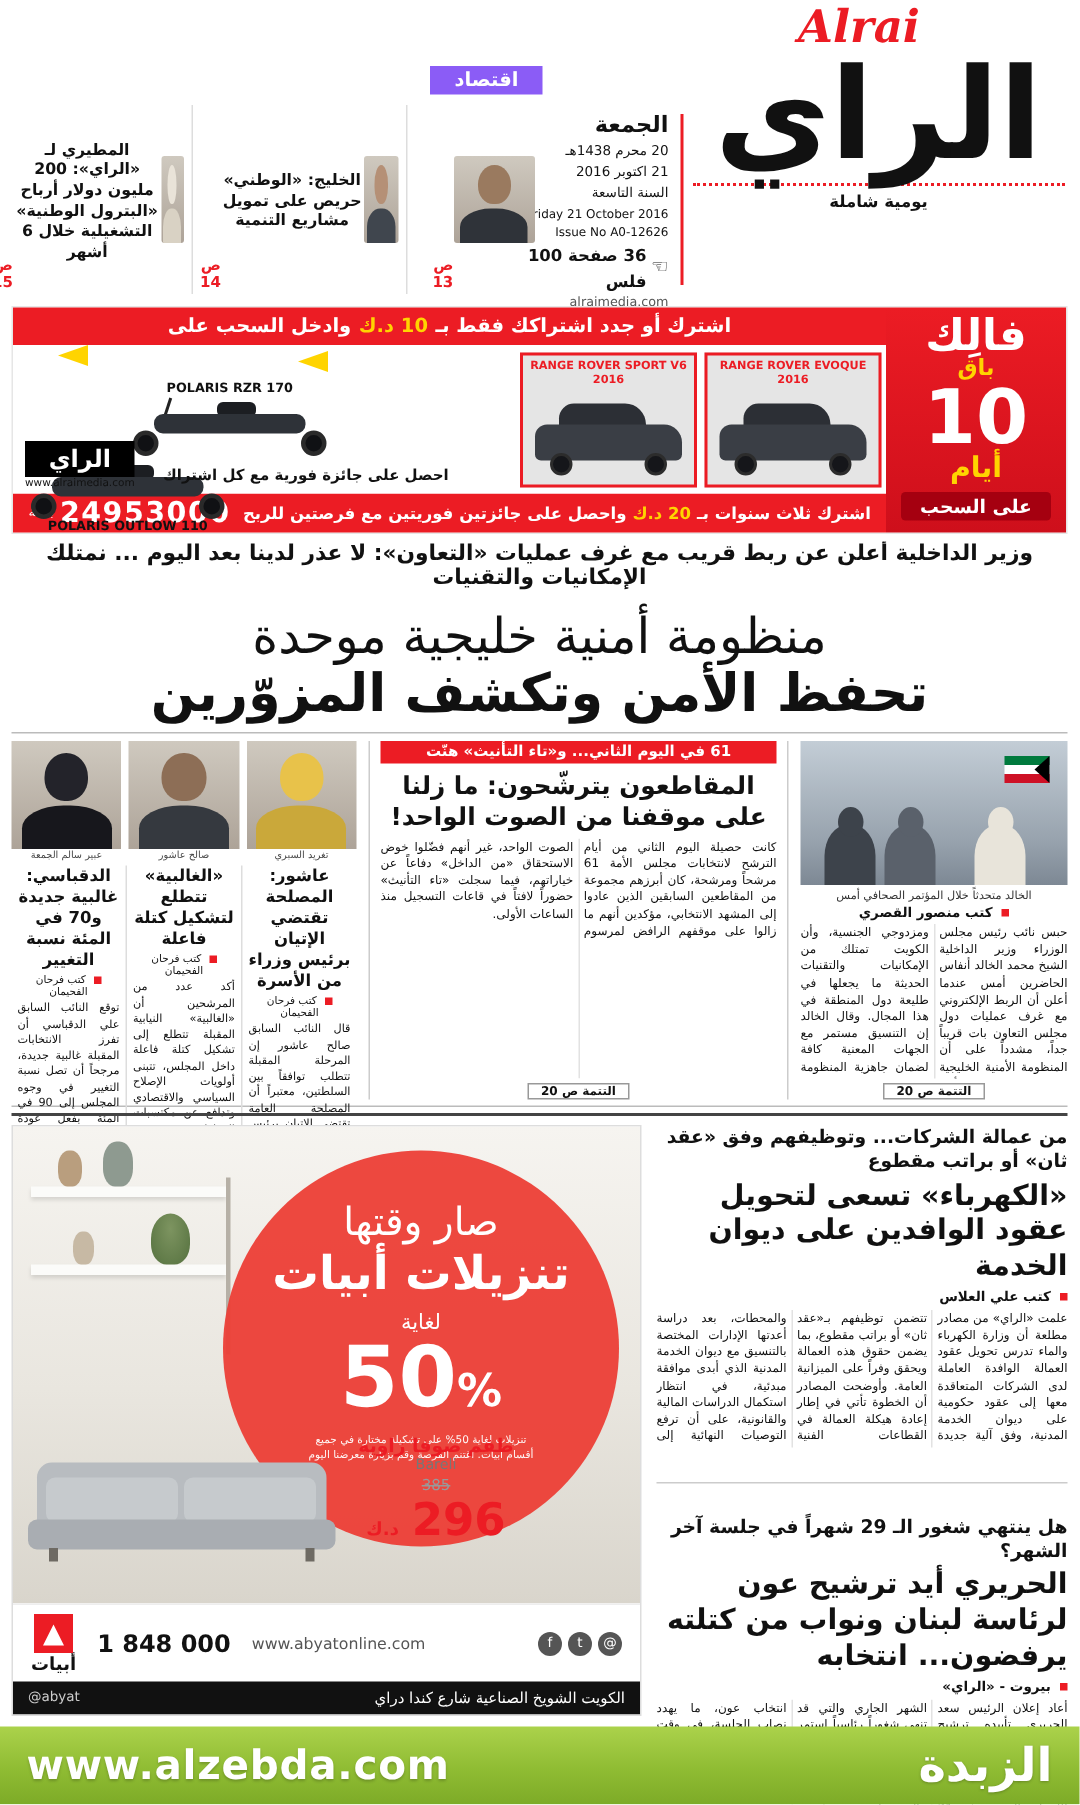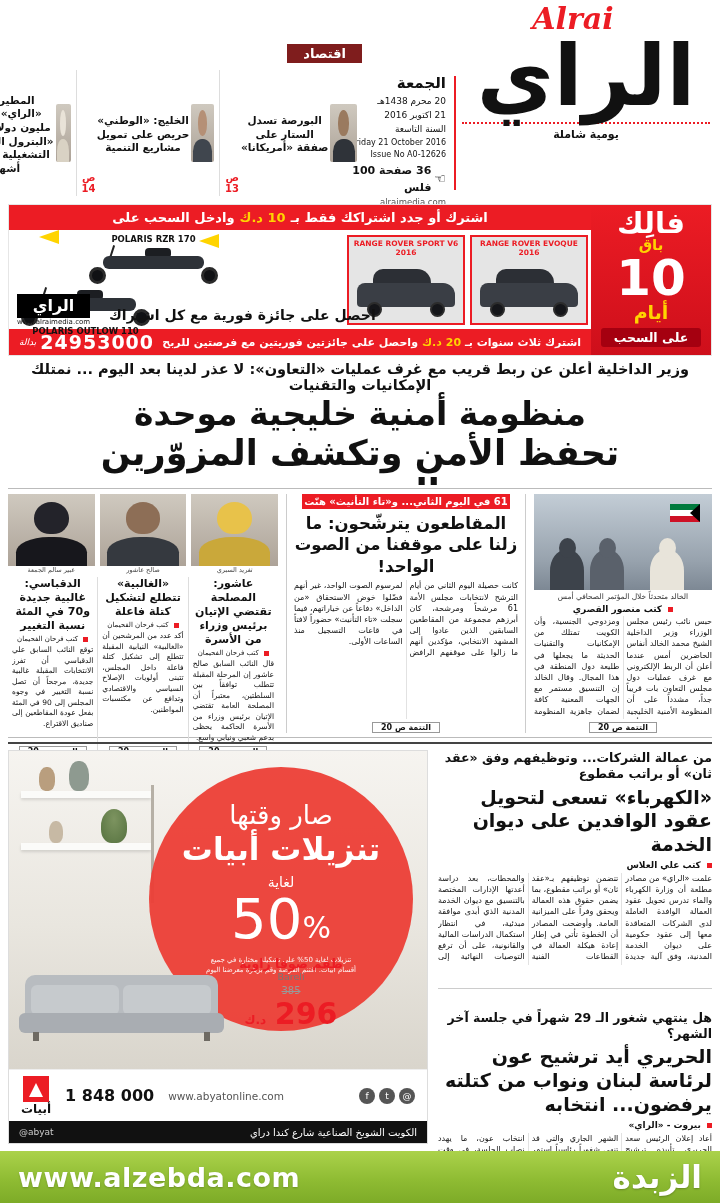--- a/index.html
+++ b/index.html
@@ -25,21 +25,21 @@
 
   
   .photo { position:relative; overflow:hidden; background:linear-gradient(180deg,#cfc9bf,#ada398); }
   .photo::before { content:""; position:absolute; top:11%; left:30%; width:40%; height:45%;
                    background:var(--head,#a58868); border-radius:50% 50% 46% 46%; }
   .photo::after { content:""; position:absolute; bottom:-6%; left:9%; width:82%; height:46%;
                   background:var(--torso,#3a3d44); border-radius:46% 46% 0 0; }
 
   
   .economy { position:absolute; top:44px; left:8px; width:354px; height:152px; }
-  .eco-label { position:absolute; top:0; right:0; background:#7f1d1d; color:#fff; font-size:13px;
+  .eco-label { position:absolute; top:0; right:0; background:#8b5cf6; color:#fff; font-size:13px;
                font-weight:bold; padding:2px 16px; }
   .eco-cards { position:absolute; top:26px; left:0; right:0; bottom:0; display:flex; }
   .eco-card { flex:1; padding:2px 5px; display:flex; flex-direction:row; align-items:center;justify-content:center; }
   .eco-card + .eco-card { border-right:1px solid #ddd; }
   .eco-photo { width:66px; height:58px; border-radius:2px; }
   .eco-headline { font-size:10.5px; font-weight:bold; text-align:center; line-height:1.3; margin-top:3px; }
   .eco-page { color:#ec1c24; font-weight:bold; font-size:10px; margin-top:auto; }
 
   
   .sub-ad { position:absolute; top:204px; left:8px; width:704px; height:152px; display:flex;
@@ -58,68 +58,68 @@
   .yellow { color:#ffd400; }
   .ad-body { flex:1; position:relative; background:#fff; }
   .car-card { position:absolute; top:5px; width:118px; height:90px; border:2px solid #ec1c24; background:#e5e5e5; }
   .car-card.c1 { right:126px; } .car-card.c2 { right:3px; }
   .car-label { color:#ec1c24; font-size:7.5px; font-weight:bold; text-align:center; direction:ltr; padding-top:2px; }
   .car-sil { position:absolute; left:8px; right:8px; bottom:6px; height:48px; }
   .car-roof { position:absolute; top:0; left:16%; right:24%; height:20px; background:#2c2f35; border-radius:10px 14px 0 0; }
   .car-bd { position:absolute; top:14px; left:0; right:0; height:24px; background:#3a3e45; border-radius:8px 12px 4px 4px; }
   .wheel { position:absolute; bottom:0; width:15px; height:15px; border-radius:50%; background:#15161a; border:2px solid #2c2c2c; }
   .wheel.wf { left:10%; } .wheel.wr { right:10%; }
-  .atv { position:absolute; width:145px; }
+  .atv { position:absolute; width:145px;margin-top:20px; }
   .atv.a1 { left:72px; top:4px; } .atv.a2 { left:4px; top:56px; }
   .atv-label { font-size:8.5px; font-weight:bold; direction:ltr; text-align:center; }
   .atv-sil { position:relative; height:40px; }
   .atv-bd { position:absolute; top:12px; left:22px; right:22px; height:13px; background:#2e3238; border-radius:6px; }
   .atv-seat { position:absolute; top:4px; left:44%; width:26px; height:10px; background:#1c1e22; border-radius:4px; }
   .atv-handle { position:absolute; top:1px; left:30px; width:2px; height:14px; background:#222; transform:rotate(18deg); }
   .atv-wheel { position:absolute; bottom:0; width:17px; height:17px; border-radius:50%; background:#101114; border:3px solid #2a2a2a; }
   .atv-wheel.l { left:8px; } .atv-wheel.r { right:8px; }
   .pennant { position:absolute; width:0; height:0; border-top:7px solid transparent; border-bottom:7px solid transparent;
              border-right:20px solid #ffd400; }
   .pn1 { left:190px; top:4px; } .pn2 { left:30px; top:0; }
-  .atv-note { position:absolute; left:100px; bottom:6px; font-size:14px; font-weight:bold; }
+  .atv-note { position:absolute; left:100px; bottom:6px; font-size:10px; font-weight:bold; }
   .ad-logo { position:absolute; left:8px; bottom:3px; text-align:center; }
   .ad-logo-box { background:#000; color:#fff; font-size:16px; font-weight:bold; padding:3px 12px; line-height:1.1; }
   .ad-logo-site { display:block; font-size:7px; color:#111; direction:ltr; }
   .ad-bottom { height:26px; background:#ec1c24; color:#fff; display:flex; align-items:center;
                justify-content:space-between; padding:0 10px; }
   .ad-bottom-text { font-size:11px; font-weight:bold; display:flex; gap:4px; }
   .phone-wrap { display:flex; align-items:center; gap:4px; direction:ltr; }
   .phone { font-size:19px; font-weight:bold; letter-spacing:1px; }
   .phone-label { font-size:9px;font-style:italic; }
 
   
   .lead { position:absolute; top:361px; left:8px; right:8px; height:124px; text-align:center; overflow:hidden; }
   .lead-kicker { font-size:14.5px; font-weight:bold; }
-  .lead-h1 { font-size:33px; font-weight:bold; line-height:1.18; margin-top:2px; }
+  .lead-h1 { font-size:33px; font-weight:normal; line-height:1.18; margin-top:12px; }
   .lead-h2 { font-size:35px; font-weight:bold; line-height:1.12; }
 
   
   .election { position:absolute; top:488px; left:8px; right:8px; height:250px; border-top:1px solid #bbb;
               border-bottom:1px solid #bbb; padding:5px 0 4px; display:flex; gap:8px; }
   .el-photo-col { width:178px; display:flex; flex-direction:column; }
   .photo-big { position:relative; height:96px; background:linear-gradient(180deg,#c3cdd6 0%,#97a2ad 70%,#7d8894 100%); overflow:hidden; }
   .fig { position:absolute; bottom:-6px; width:34px; height:46px; background:#3d434b; border-radius:45% 45% 0 0; }
   .fig::before { content:""; position:absolute; top:-12px; left:25%; width:50%; height:20px; border-radius:50%; background:inherit; }
   .fg1 { left:16px; } .fg2 { left:56px; background:#5a616b; } .fg3 { right:28px; background:#e8e4da; }
   .kflag { position:absolute; top:10px; right:12px; width:30px; height:18px;
            background:linear-gradient(180deg,#007a3d 0 33%,#fff 33% 66%,#ce1126 66% 100%); }
   .kflag::before { content:""; position:absolute; right:0; top:0; border-top:9px solid transparent;
                    border-bottom:9px solid transparent; border-right:10px solid #000; }
   .photo-caption { font-size:7.5px; color:#333; text-align:center; margin-top:2px; }
   .el-byline { font-size:9px; font-weight:bold; text-align:center; margin:3px 0 2px; }
   .body-cols { font-size:8px; line-height:1.4; text-align:justify; column-gap:7px;
                column-rule:1px solid #e2e2e2; overflow:hidden; }
   .el-photo-col .body-cols { columns:2; flex:1; }
-  .el-main-col { width:240px; border-left:1px solid #ccc; border-right:1px solid #ccc; padding:0 7px;
-                 display:flex; flex-direction:column;align-items:center; }
+  .el-main-col { width:280px; border-left:1px solid #ccc; border-right:1px solid #ccc; padding:0 7px;
+                 display:flex; flex-direction:column; }
   .el-kicker { background:#ec1c24; color:#fff; font-size:10px; font-weight:bold; text-align:center; padding:2px; }
   .el-headline { font-size:16.5px; font-weight:bold; text-align:center; line-height:1.3; margin:4px 0 3px; }
   .el-main-col .body-cols { columns:2; flex:1; }
   .more { display:table; margin:3px auto 0; border:1px solid #999; font-size:8px; font-weight:bold; padding:0 8px; }
   .el-left { flex:1; display:flex; flex-direction:column; min-width:0; }
   .portraits { display:flex; gap:5px; }
   .portrait-wrap { flex:1; text-align:center; }
   .portrait { height:72px; width:100%; }
   .portrait-caption { font-size:6.5px; color:#444; line-height:1.2; margin-top:1px; }
   .mini-row { flex:1; display:flex; margin-top:2px; }
@@ -154,21 +154,21 @@
   .v2 { top:10px; left:60px; width:20px; height:30px; background:#8e9a90; }
   .v3 { top:70px; left:40px; width:14px; height:22px; background:#c7b9a4; }
   .plant { position:absolute; top:58px; left:92px; width:26px; height:34px;
            background:radial-gradient(ellipse at 50% 30%, #7d9460, #55713f); border-radius:50% 50% 40% 40%; }
   .lamppole { position:absolute; left:142px; top:34px; width:3px; height:118px; background:#b6b0a6; }
   .big-circle { position:absolute; top:16px; right:14px; width:264px; height:264px; border-radius:50%;
                 background:rgba(236,62,54,0.95); color:#fff; text-align:center; padding-top:34px; line-height:1.12; }
   .bc-l1 { font-size:26px; }
   .bc-l2 { font-size:31px; font-weight:bold; margin-top:2px; }
   .bc-upto { font-size:14px; margin-top:8px; }
-  .bc-pct { font-size:56px; font-weight:normal; line-height:1; }
+  .bc-pct { font-size:56px; font-weight:bold; line-height:1; }
   .bc-pct .pctsign { font-size:30px; }
   .bc-fine { font-size:7px; width:150px; margin:8px auto 0; line-height:1.5; opacity:.95; }
   .sofa { position:absolute; left:10px; bottom:102px; width:205px; height:86px; }
   .sofa-back { position:absolute; bottom:22px; left:6px; right:6px; height:44px; background:#b8bcc0; border-radius:10px 10px 0 0; }
   .sofa-cush { position:absolute; bottom:26px; width:88px; height:30px; background:#c6cacd; border-radius:6px; }
   .cu1 { left:12px; } .cu2 { left:104px; }
   .sofa-seat { position:absolute; bottom:8px; left:0; right:0; height:20px; background:#a9adb2; border-radius:6px; }
   .sofa-leg { position:absolute; bottom:0; width:6px; height:9px; background:#6e6a63; }
   .lg1 { left:14px; } .lg2 { right:14px; }
   .product { position:absolute; left:222px; bottom:112px; width:120px; text-align:center; }
@@ -223,21 +223,20 @@
       <span>36 صفحة 100 فلس</span>
     </div>
     <div class="site-line">alraimedia.com</div>
   </div>
 
   <section class="economy">
     <div class="eco-label">اقتصاد</div>
     <div class="eco-cards">
       <article class="eco-card">
         <div class="photo eco-photo" style="--head:#9a7a5f;--torso:#2f3339"></div>
-        <h3 class="eco-headline">البورصة تسدل الستار على صفقة «أمريكانا»</h3>
         <div class="eco-page">ص 13</div>
       </article>
       <article class="eco-card">
         <div class="photo eco-photo" style="--head:#b59076;--torso:#40464e"></div>
         <h3 class="eco-headline">الخليج: «الوطني» حريص على تمويل مشاريع التنمية</h3>
         <div class="eco-page">ص 14</div>
       </article>
       <article class="eco-card">
         <div class="photo eco-photo" style="--head:#e9e3d8;--torso:#d9d2c4"></div>
         <h3 class="eco-headline">المطيري لـ «الراي»: 200 مليون دولار أرباح «البترول الوطنية» التشغيلية خلال 6 أشهر</h3>

